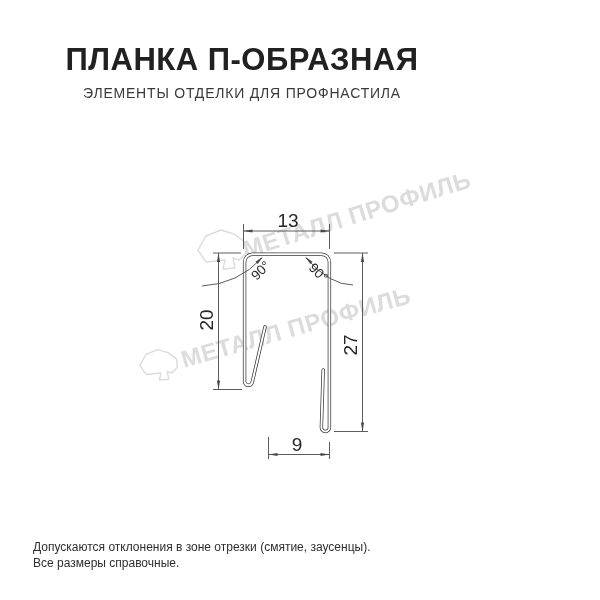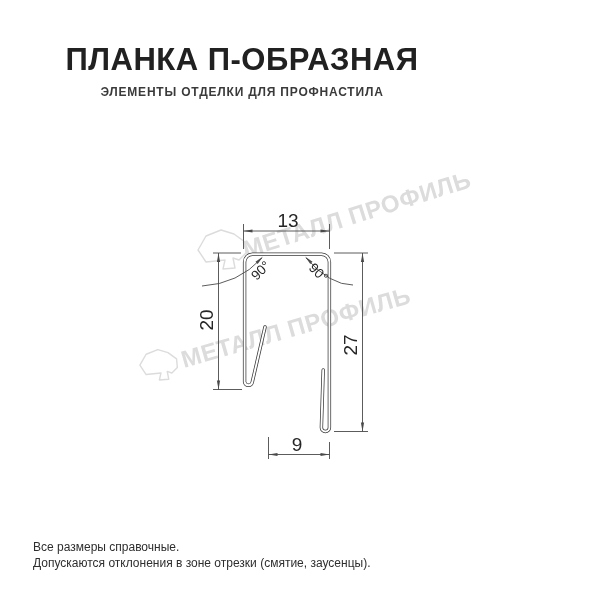--- a/index.html
+++ b/index.html
@@ -17,21 +17,21 @@
     width:600px;height:600px;position:relative;overflow:hidden;
     background:var(--c-bg);
     font-family:"Liberation Sans", sans-serif;
   }
   .header{position:absolute;left:0;top:46px;width:484px;text-align:center;}
   .title-line{
     font-size:31px;font-weight:bold;line-height:28px;
     letter-spacing:0.5px;color:var(--c-title);
   }
   .subtitle{
-    margin-top:11px;font-size:12px;font-weight:bold;letter-spacing:0.8px;
+    margin-top:11px;font-size:14px;font-weight:normal;letter-spacing:0.8px;
     color:var(--c-sub);
   }
   .drawing-svg{position:absolute;left:0;top:0;width:600px;height:600px;}
   .wm-text{
     font-family:"Liberation Sans", sans-serif;
     font-size:24px;font-weight:bold;letter-spacing:0.5px;
     fill:var(--c-wm);
   }
   .wm-cloud{fill:none;stroke:var(--c-wm);stroke-width:1.4;stroke-linejoin:round;}
   .profile-dark{fill:none;stroke:var(--c-line);stroke-width:3.4;stroke-linecap:round;stroke-linejoin:round;}
@@ -123,15 +123,15 @@
   </g>
 
   <g>
     <path class="dim-line" d="M 306 258 Q 330 285 353 285"></path>
     <polygon class="arrow" points="305,256.5 312.5,261.8 310.3,264"></polygon>
     <text class="angle-text" transform="translate(318 273) rotate(44)" x="0" y="4" text-anchor="middle">90°</text>
   </g>
 </svg>
 
 <div class="footer">
+  <div>Допускаются отклонения в зоне отрезки (смятие, заусенцы).</div>
   <div>Все размеры справочные.</div>
-  <div>Допускаются отклонения в зоне отрезки (смятие, заусенцы).</div>
 </div>
 
 </body></html>

